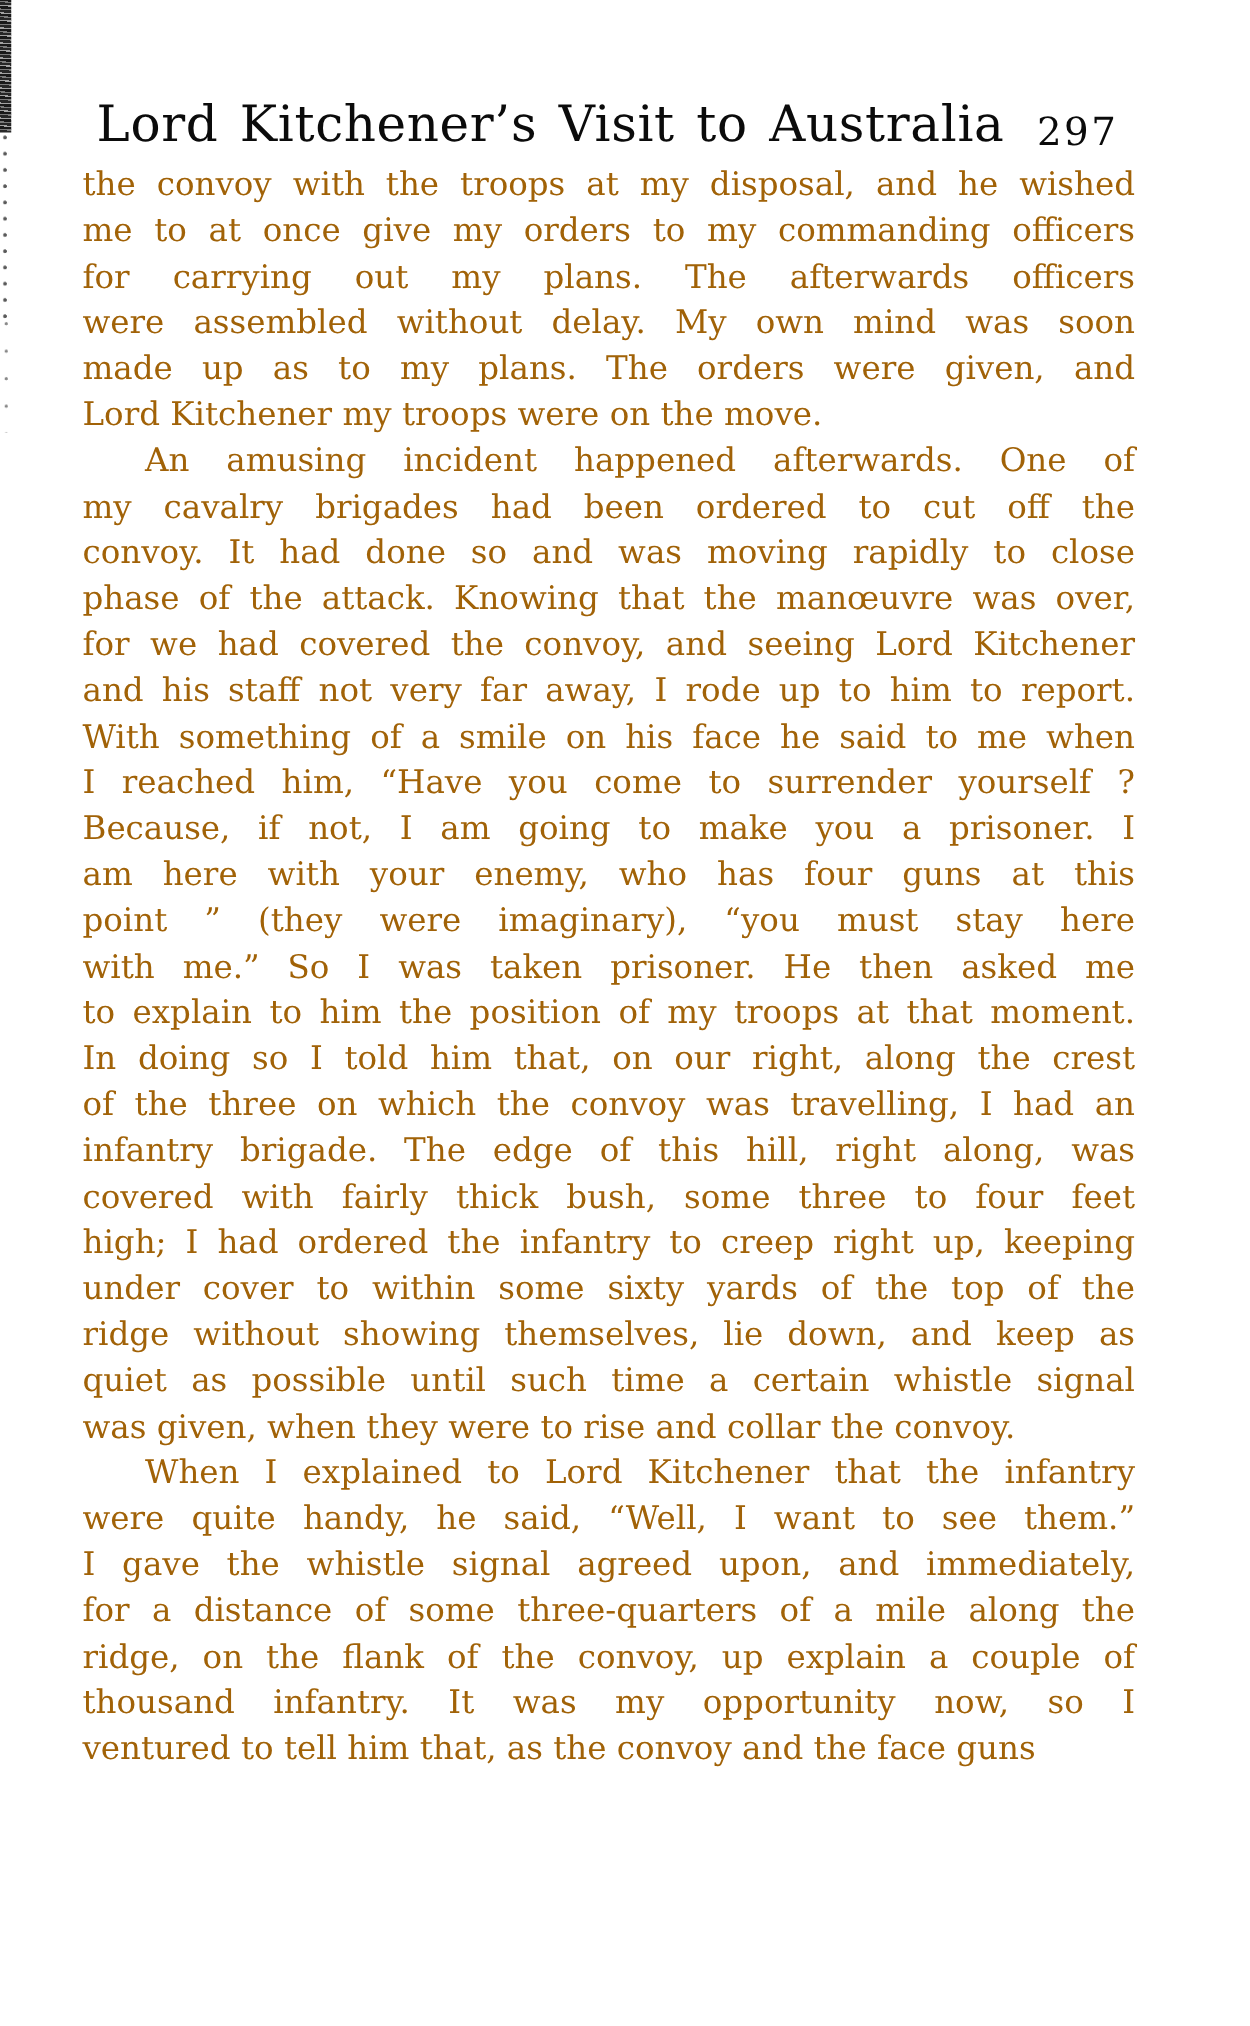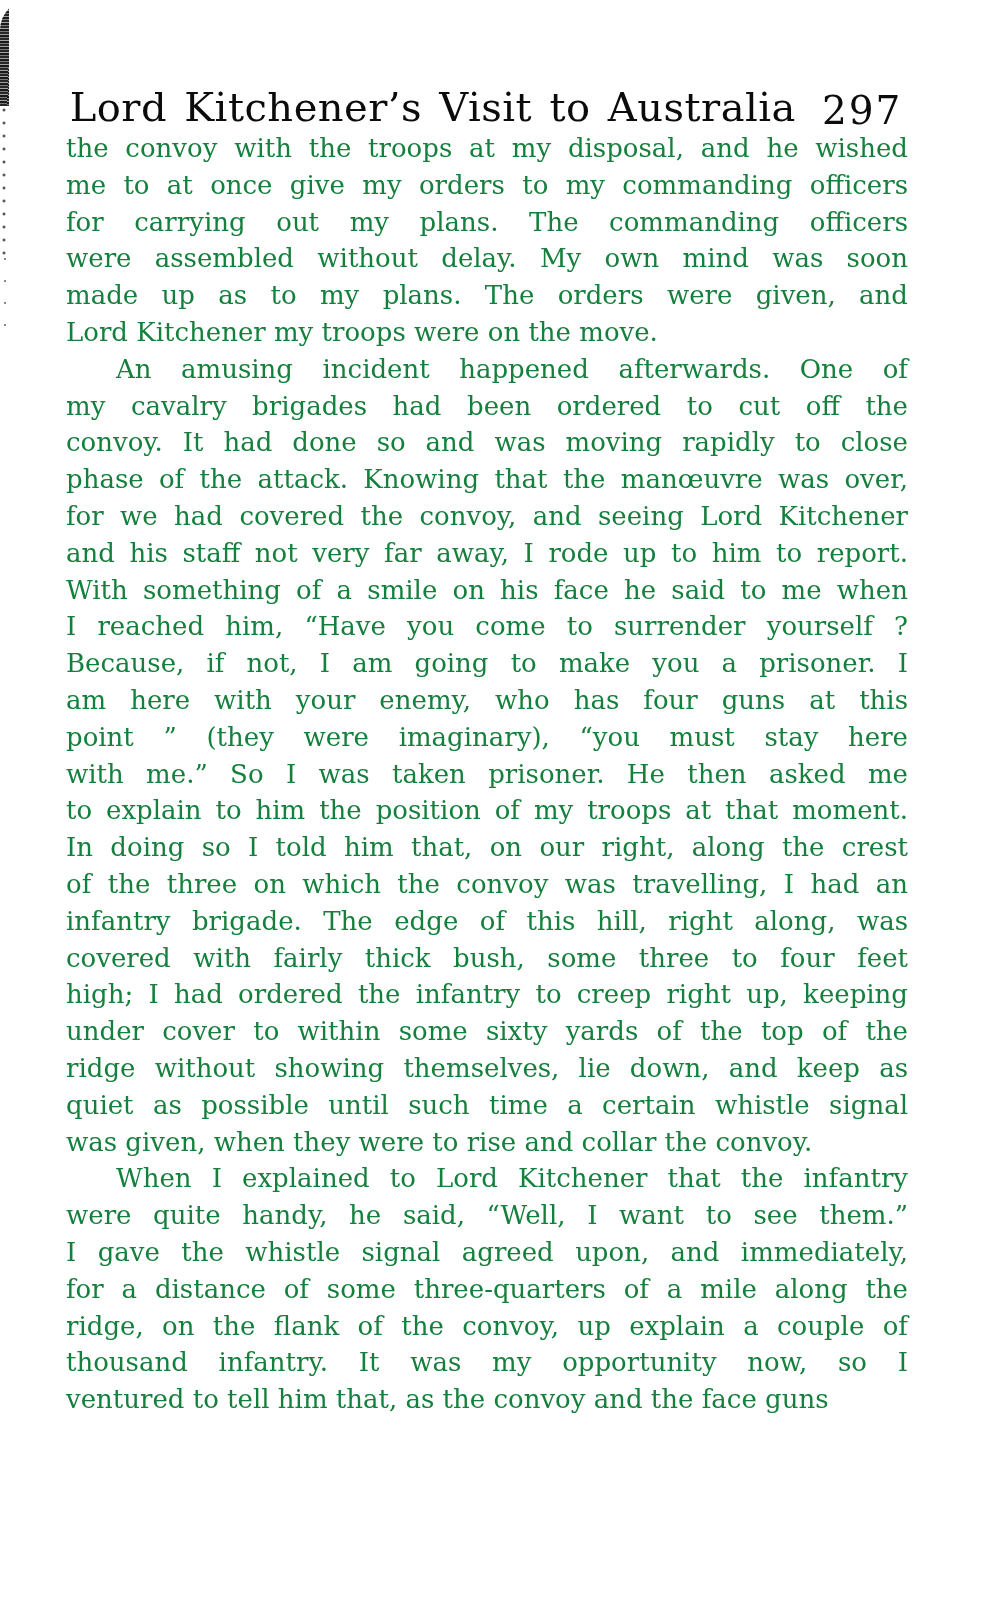--- a/index.html
+++ b/index.html
@@ -9,21 +9,20 @@
     background: #ffffff;
   }
   .page {
     position: relative;
     width: 999px;
     height: 1621px;
     background: #ffffff;
     color: #0e0e0e;
     font-family: "DejaVu Serif", "Liberation Serif", serif;
     overflow: hidden;
-    border-radius: 30px;
   }
 
   
   .artifact-dense {
     position: absolute;
     left: 0;
     top: 0;
     width: 9px;
     height: 106px;
     background:
@@ -66,21 +65,21 @@
     white-space: nowrap;
   }
   .title {
     font-size: 40px;
     line-height: 1.15;
     letter-spacing: 0.5px;
     word-spacing: 4px;
     color: #0b0b0b;
   }
   .page-number {
-    font-size: 39px;
+    font-size: 31px;
     margin-left: 26px;
     position: relative;
     top: 3px;
     letter-spacing: 2px;
     color: #0b0b0b;
     margin-top: 29px;
   }
 
   .body-text {
     position: absolute;
@@ -90,21 +89,21 @@
   }
   .paragraph {
     margin: 0;
   }
   .text-line {
     font-size: 26px;
     line-height: 36.8px;
     height: 36.8px;
     text-align: justify;
     text-align-last: justify;
-    color: #15803d;
+    color: #a16207;
     overflow: visible;
   }
   .text-line.last {
     text-align-last: left;
   }
   .text-line.indent {
     text-indent: 50px;
   }
 </style>
 </head>
@@ -118,21 +117,21 @@
 
   <div class="header">
     <span class="title">Lord Kitchener’s Visit to Australia</span>
     <span class="page-number">297</span>
   </div>
 
   <div class="body-text">
       <div class="paragraph">
         <div class="text-line">the convoy with the troops at my disposal, and he wished</div>
         <div class="text-line">me to at once give my orders to my commanding officers</div>
-        <div class="text-line">for carrying out my plans.  The commanding officers</div>
+        <div class="text-line">for carrying out my plans.  The afterwards officers</div>
         <div class="text-line">were assembled without delay.  My own mind was soon</div>
         <div class="text-line">made up as to my plans.  The orders were given, and</div>
         <div class="text-line last">Lord Kitchener my troops were on the move.</div>
       </div>
       <div class="paragraph">
         <div class="text-line indent">An amusing incident happened afterwards.  One of</div>
         <div class="text-line">my cavalry brigades had been ordered to cut off the</div>
         <div class="text-line">convoy.  It had done so and was moving rapidly to close</div>
         <div class="text-line">phase of the attack.  Knowing that the manœuvre was over,</div>
         <div class="text-line">for we had covered the convoy, and seeing Lord Kitchener</div>

